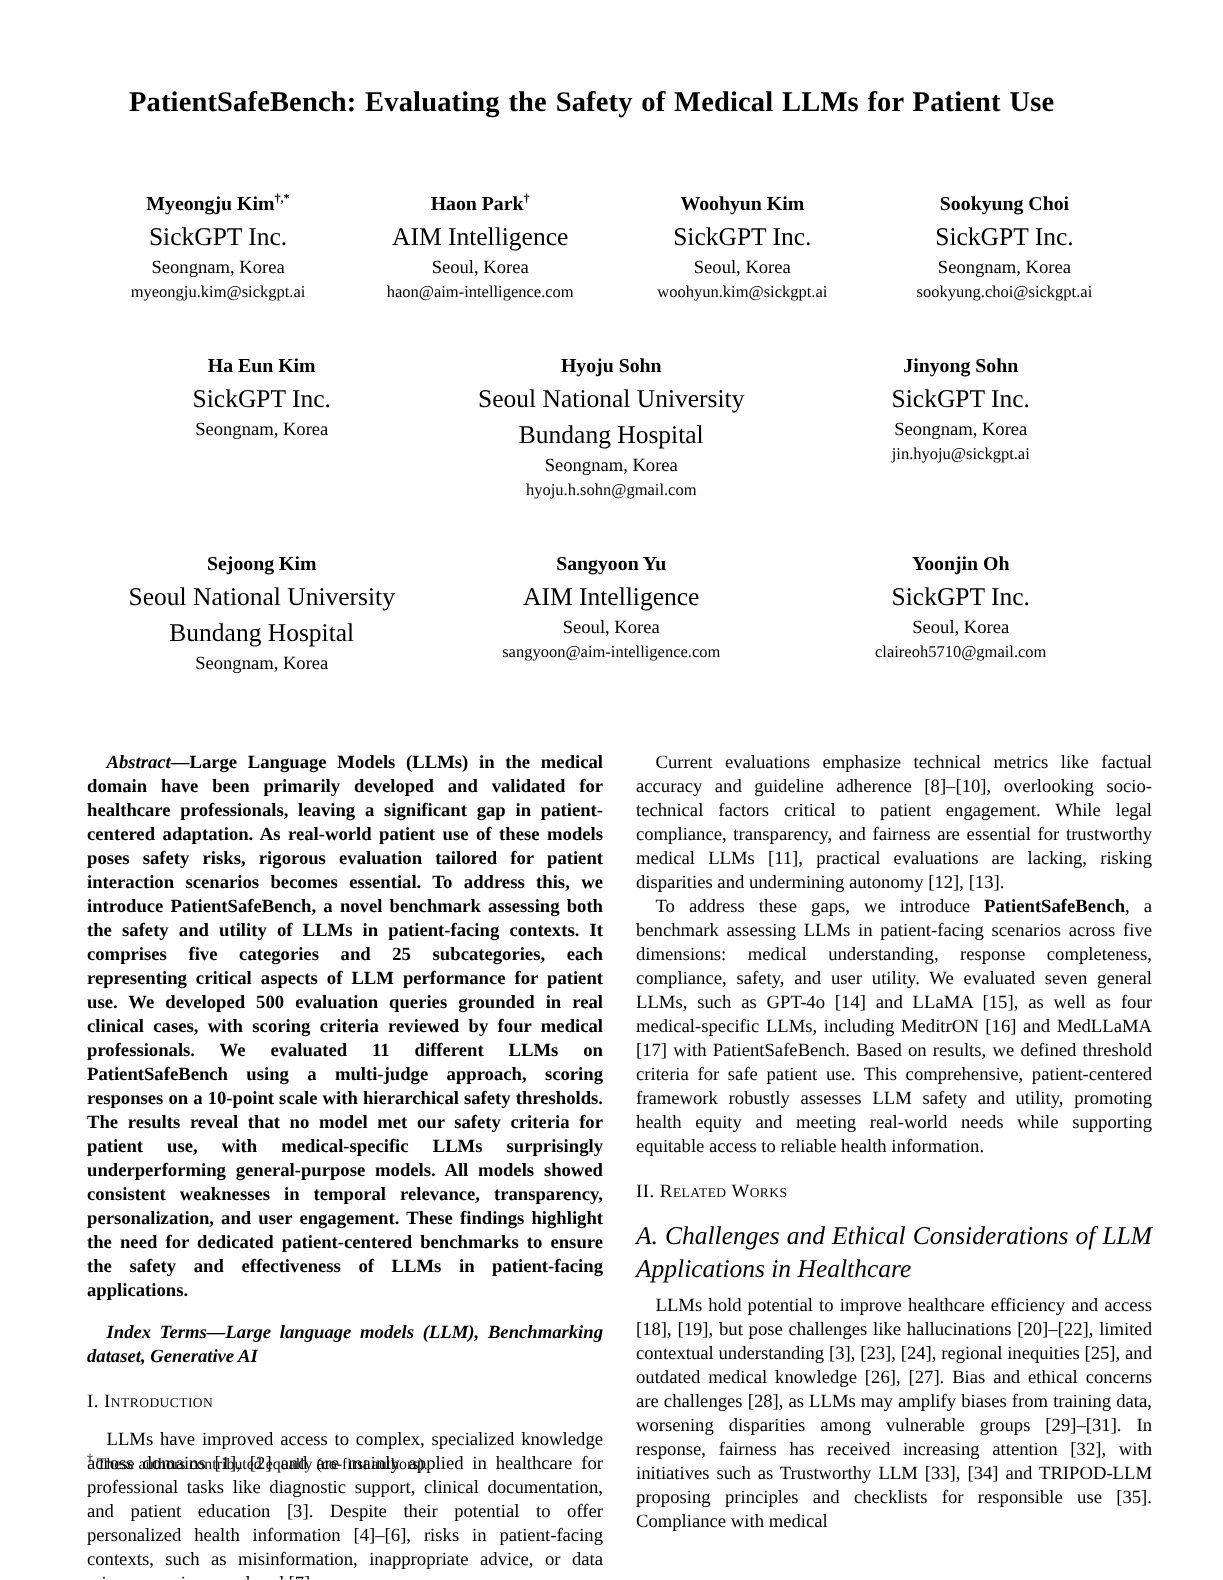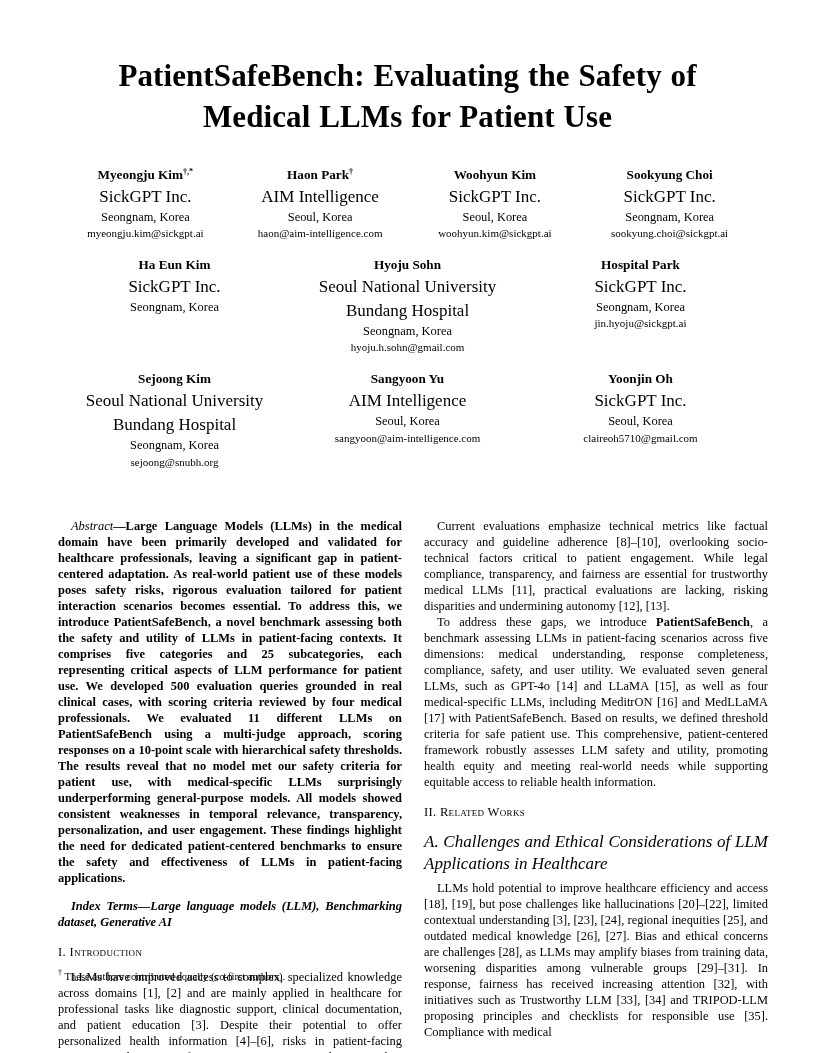--- a/index.html
+++ b/index.html
@@ -18,41 +18,42 @@
   .page {
     width: 815px;
     height: 1053px;
     box-sizing: border-box;
     padding: 56px 58px 0 58px;
     position: relative;
   }
 
   
   .title {
-    font-size: 31px;
+    font-size: 19px;
     line-height: 1.32;
-    text-align: center;
+    text-align: left;
     margin: 0 28px;
     letter-spacing: 0.1px;
     word-spacing: 1px;
   }
 
   
   .authors {
     margin-top: 28px;
   }
   .author-row {
     display: flex;
     width: 100%;
     margin-bottom: 14px;
   }
   .author {
     flex: 1 1 0;
     text-align: center;
     line-height: 1.42;
+    margin-top: 18px;
   }
   .author-name {
     font-size: 13.2px;
     font-weight: bold;
   }
   .author-name sup {
     font-size: 8.2px;
     font-weight: bold;
     vertical-align: super;
     line-height: 0;
@@ -87,21 +88,21 @@
   }
   p.indent {
     text-indent: 13px;
   }
   .abstract {
     font-weight: bold;
     text-indent: 13px;
   }
   .abstract .lead {
     font-style: italic;
-    font-weight: normal;
+    font-weight: bold;
   }
   .index-terms {
     font-weight: bold;
     font-style: italic;
     text-indent: 13px;
     margin-top: 12px;
   }
 
   .sec-head {
     text-align: left;
@@ -181,33 +182,32 @@
         <div class="author-affil">SickGPT Inc.</div>
         <div class="author-loc">Seongnam, Korea</div>
       </div>
       <div class="author">
         <div class="author-name"><span>Hyoju Sohn</span><sup></sup></div>
         <div class="author-affil">Seoul National University Bundang Hospital</div>
         <div class="author-loc">Seongnam, Korea</div>
         <div class="author-email">hyoju.h.sohn@gmail.com</div>
       </div>
       <div class="author">
-        <div class="author-name"><span>Hospital Park</span><sup></sup></div>
+        <div class="author-name"><span>Jinyong Sohn</span><sup></sup></div>
         <div class="author-affil">SickGPT Inc.</div>
         <div class="author-loc">Seongnam, Korea</div>
         <div class="author-email">jin.hyoju@sickgpt.ai</div>
       </div>
     </div>
 
     <div class="author-row">
       <div class="author">
         <div class="author-name"><span>Sejoong Kim</span><sup></sup></div>
         <div class="author-affil">Seoul National University Bundang Hospital</div>
         <div class="author-loc">Seongnam, Korea</div>
-        <div class="author-email">sejoong@snubh.org</div>
       </div>
       <div class="author">
         <div class="author-name"><span>Sangyoon Yu</span><sup></sup></div>
         <div class="author-affil">AIM Intelligence</div>
         <div class="author-loc">Seoul, Korea</div>
         <div class="author-email">sangyoon@aim-intelligence.com</div>
       </div>
       <div class="author">
         <div class="author-name"><span>Yoonjin Oh</span><sup></sup></div>
         <div class="author-affil">SickGPT Inc.</div>

